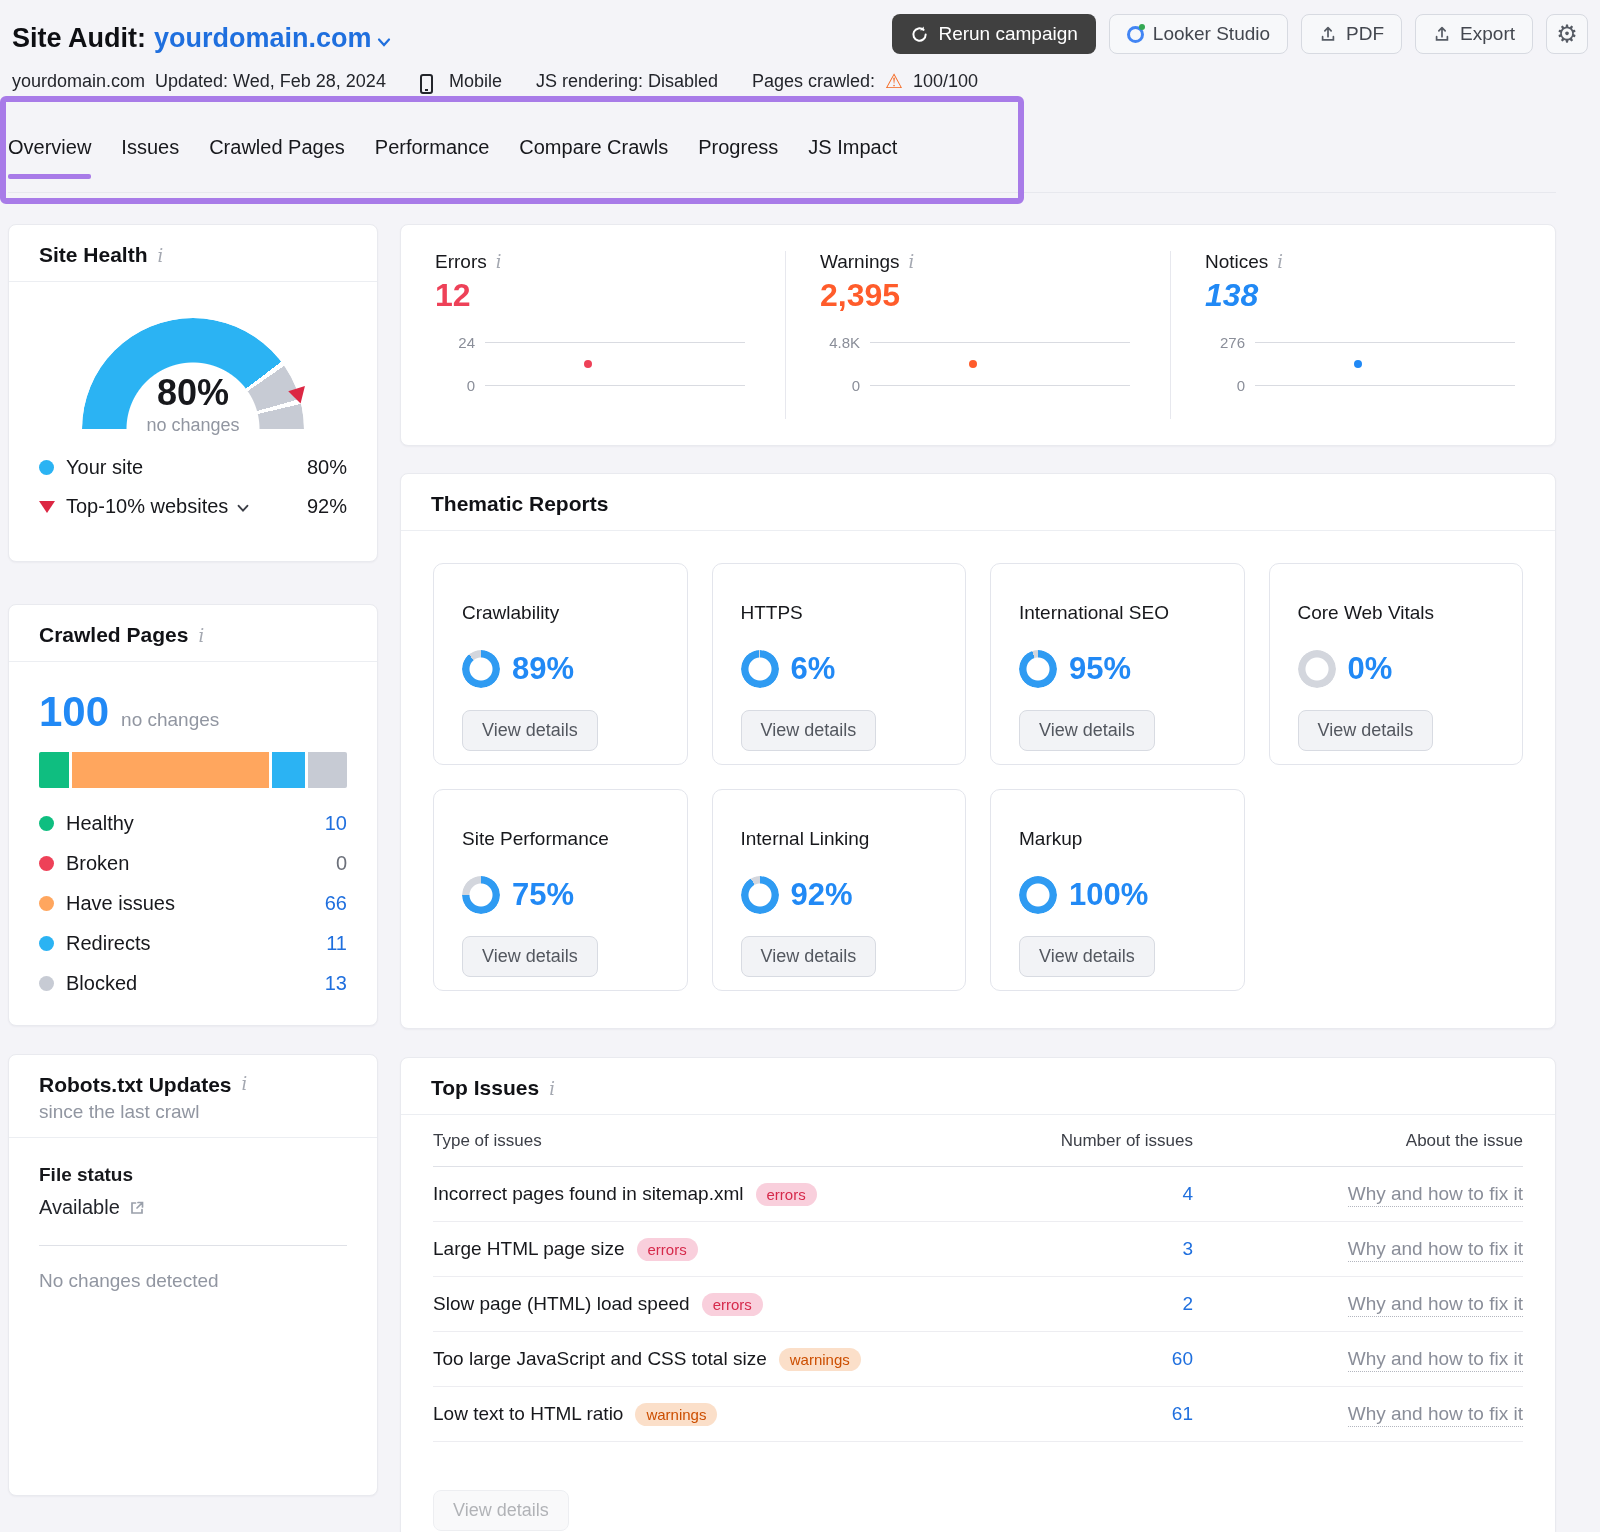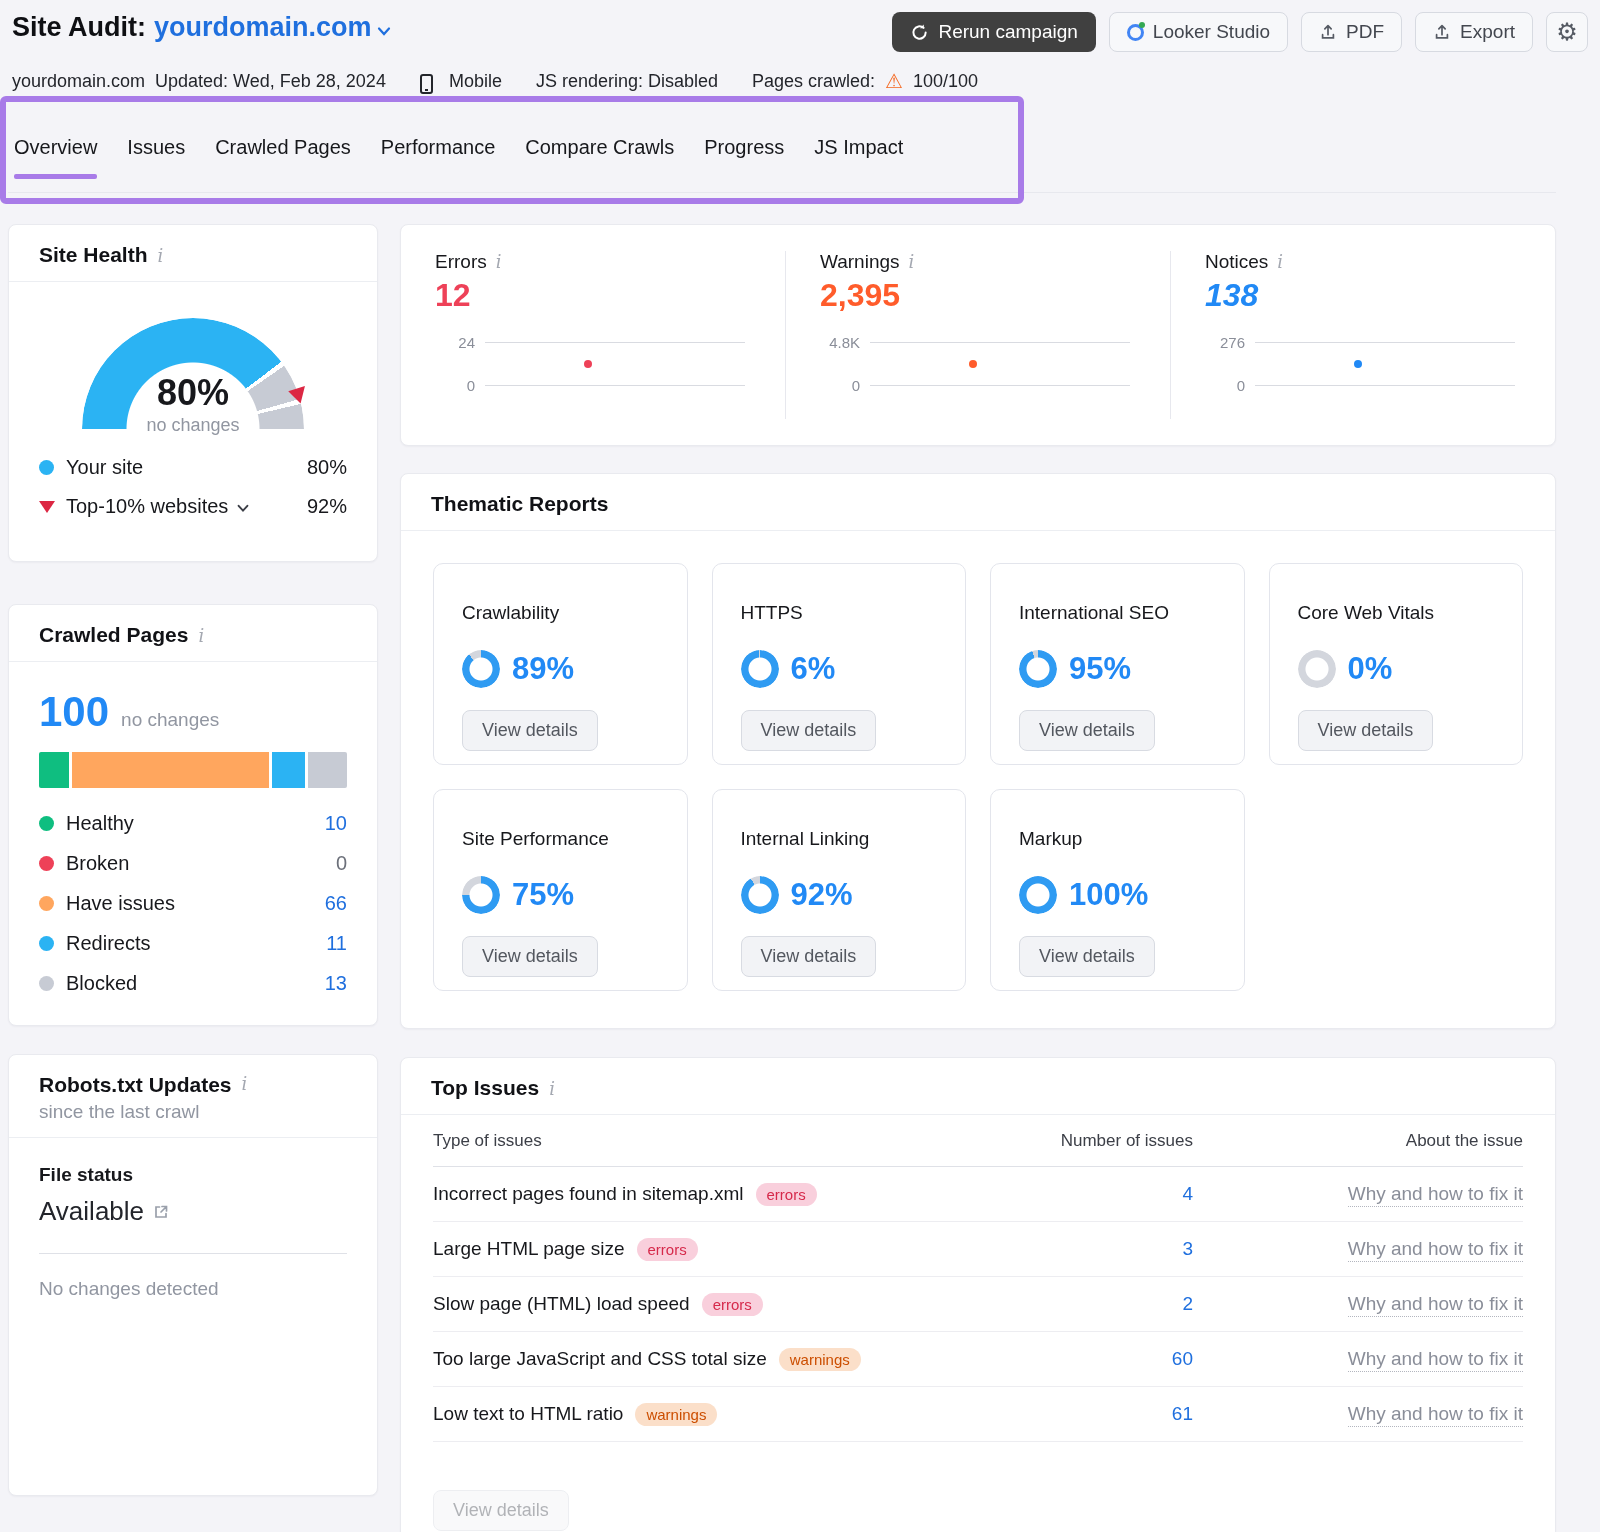--- a/index.html
+++ b/index.html
@@ -2,42 +2,42 @@
 <html><head>
 <meta charset="utf-8">
 <style>
   * { margin:0; padding:0; box-sizing:border-box; }
   html,body { width:1600px; height:1532px; overflow:hidden; }
   body {
     font-family:"Liberation Sans","DejaVu Sans",sans-serif;
     background:#f4f4f8; color:#1a1c22; position:relative;
   }
   
-  .topbar { display:flex; align-items:flex-start; justify-content:space-between; padding:12px 12px 0 12px; height:54px; }
+  .topbar { display:flex; align-items:flex-end; justify-content:space-between; padding:12px 12px 0 12px; height:54px; }
   .title-wrap { display:flex; align-items:baseline; gap:8px; }
   .page-title { font-size:27px; font-weight:bold; color:#0e0f13; }
   .domain-select { font-size:27px; font-weight:bold; color:#1f6fde; display:flex; align-items:center; gap:4px; cursor:pointer; }
   .chev-blue { width:16px; height:16px; margin-top:6px; }
   .actions { display:flex; gap:13px; align-items:center; }
   .btn { height:40px; border-radius:8px; display:flex; align-items:center; gap:9px; padding:0 17px; font-size:19px; cursor:pointer; border:1px solid transparent; }
   .btn-primary { background:#404040; color:#fff; }
   .btn-secondary { background:#f7f8fa; border:1px solid #d7dae1; color:#43474f; }
   .btn-icon-only { width:42px; justify-content:center; padding:0; }
   .gear { font-size:24px; color:#565b64; }
   .looker-ico { position:relative; width:17px; height:17px; border:3px solid #4285f4; border-radius:50%; }
   .looker-ico::after { content:""; position:absolute; width:6px; height:6px; border-radius:50%; background:#34a853; top:-5px; right:-4px; }
   .meta { display:flex; align-items:center; gap:10px; padding:14px 12px 0 12px; font-size:18px; color:#23252b; height:40px; }
   .meta .sep { width:14px; }
   .warn-tri { color:#f4671f; font-size:20px; }
   .phone-ico { display:inline-block; width:13px; height:20px; border:2px solid #23252b; border-radius:3px; position:relative; top:3px; margin-right:6px; }
   .phone-ico::after{ content:""; position:absolute; bottom:1px; left:3px; right:3px; height:2px; background:#23252b; }
 
   
   .tabzone { position:relative; height:112px; margin-top:6px; }
-  .tabs { display:flex; gap:30px; padding:0 14px; position:absolute; top:36px; left:0; }
+  .tabs { display:flex; gap:30px; padding:0 8px; position:absolute; top:36px; left:0; }
   .tab { font-size:20px; color:#17181c; padding-bottom:20px; cursor:pointer; position:relative; white-space:nowrap; }
   .tab.active::after { content:""; position:absolute; left:0; right:0; bottom:0; height:5px; background:#a87be8; border-radius:2px; }
   .tab-border { position:absolute; left:8px; right:44px; top:92px; height:1px; background:#e7e8ee; }
   .annotation-box { position:absolute; left:0px; top:-4px; width:1024px; height:108px; border:6px solid #a87be8; border-radius:6px; pointer-events:none; z-index:5; }
 
   
   .main { display:flex; padding:8px 8px 0 8px; gap:22px; margin-top:4px; }
   .col-left { width:370px; flex:none; }
   .col-right { flex:1; max-width:1156px; }
   .card { background:#fff; border:1px solid #e9eaef; border-radius:8px; box-shadow:0 1px 2px rgba(30,34,48,.04); }
@@ -76,21 +76,21 @@
   .cp-row { display:flex; align-items:center; font-size:20px; margin-bottom:17px; color:#17181c; }
   .cp-row .val { margin-left:auto; color:#1f6fde; cursor:pointer; }
   .cp-row .val.muted { color:#6c707a; cursor:default; }
 
   
   .rb-card { height:442px; }
   .rb-head { padding:18px 30px 4px 30px; display:flex; align-items:flex-start; gap:10px; }
   .rb-sub { padding:0 30px 14px 30px; font-size:19px; color:#9196a1; border-bottom:1px solid #eceef2; }
   .rb-body { padding:26px 30px 0 30px; }
   .rb-label { font-size:19px; font-weight:bold; color:#17181c; margin-bottom:10px; }
-  .rb-value { font-size:26px; color:#23252b; display:flex; align-items:center; gap:9px; }
+  .rb-value { font-size:20px; color:#23252b; display:flex; align-items:center; gap:9px; }
   .rb-div { height:1px; background:#dfe1e7; margin:26px 0 24px 0; }
   .rb-note { font-size:19px; color:#9196a1; }
   .ext-ico { width:16px; height:16px; }
 
   
   .metrics-card { height:222px; display:flex; margin-bottom:27px; padding:26px 0; }
   .metric { flex:1; padding:0 34px; border-right:1px solid #e7e8ee; }
   .metric:last-child { border-right:none; }
   .m-label-row { display:flex; gap:9px; align-items:baseline; font-size:19px; color:#17181c; }
   .m-value { font-size:32px; font-weight:bold; margin-top:4px; }

